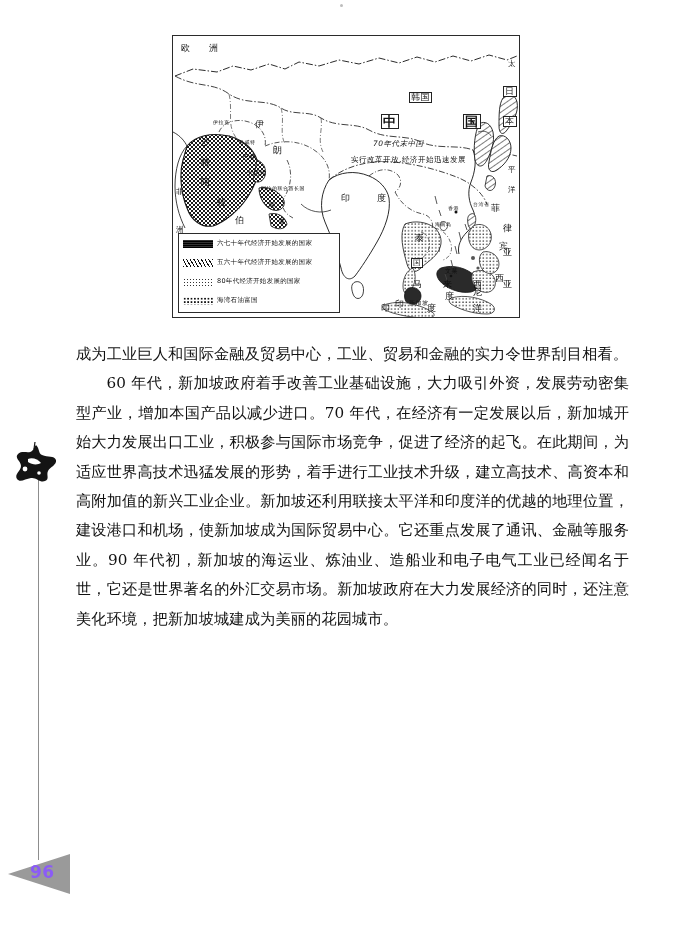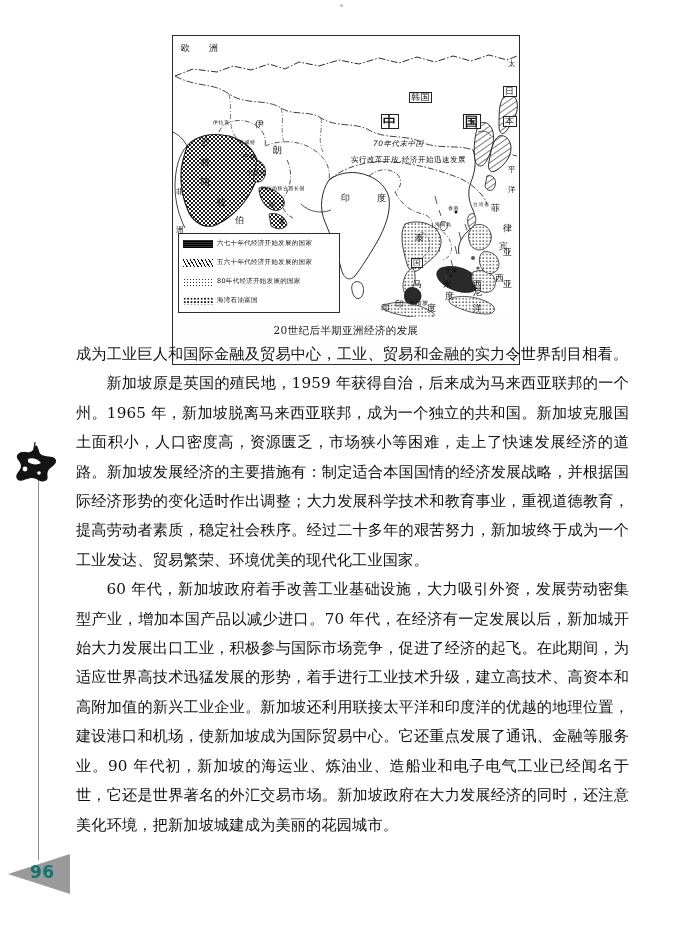--- a/index.html
+++ b/index.html
@@ -7,21 +7,21 @@
     width:691px;height:938px;
     background:#ffffff;
     font-family:"DejaVu Serif","Liberation Serif",serif;
     color:#1a1a1a;
     position:relative;
     overflow:hidden;
   }
   .page{position:absolute;inset:0;}
 
   
-  .figure{position:absolute;left:172px;top:35px;width:348px;height:330px;}
+  .figure{position:absolute;left:172px;top:35px;width:348px;height:283px;}
   .map-frame{
     position:absolute;inset:0;
     border:1px solid #2b2b2b;
     background:#fefefe;
     overflow:hidden;
   }
   .map-svg{position:absolute;left:0;top:0;}
 
   .mlabel{
     position:absolute;
@@ -102,21 +102,21 @@
   }
   .ornament{
     position:absolute;left:10px;top:441px;width:50px;height:44px;
   }
   .pagenum-wrap{
     position:absolute;left:4px;top:852px;width:78px;height:46px;
   }
   .pagenum{
     position:absolute;left:26px;top:10px;
     font-family:"DejaVu Sans","Liberation Sans",sans-serif;
-    font-size:17px;font-weight:bold;color:#0f766e;letter-spacing:0.5px;
+    font-size:17px;font-weight:bold;color:#8b5cf6;letter-spacing:0.5px;
   }
   .topdot{
     position:absolute;left:340px;top:4px;width:3px;height:3px;
     background:#bdbdbd;border-radius:50%;
   }
 </style>
 </head>
 <body>
 
 <div class="page">
@@ -311,25 +311,23 @@
         </div>
         <div class="legend-row">
           <span class="sw sw-dot2"></span>
           <span class="legend-text">海湾石油富国</span>
         </div>
       </div>
 
     </div>
   </div>
 
-  <div class="caption">20世纪后半期亚洲经济的发展</div>
 
   <div class="body-col">
     <p class="para">成为工业巨人和国际金融及贸易中心，工业、贸易和金融的实力令世界刮目相看。</p>
-    <p class="para indent">新加坡原是英国的殖民地，1959 年获得自治，后来成为马来西亚联邦的一个州。1965 年，新加坡脱离马来西亚联邦，成为一个独立的共和国。新加坡克服国土面积小，人口密度高，资源匮乏，市场狭小等困难，走上了快速发展经济的道路。新加坡发展经济的主要措施有：制定适合本国国情的经济发展战略，并根据国际经济形势的变化适时作出调整；大力发展科学技术和教育事业，重视道德教育，提高劳动者素质，稳定社会秩序。经过二十多年的艰苦努力，新加坡终于成为一个工业发达、贸易繁荣、环境优美的现代化工业国家。</p>
     <p class="para indent">60 年代，新加坡政府着手改善工业基础设施，大力吸引外资，发展劳动密集型产业，增加本国产品以减少进口。70 年代，在经济有一定发展以后，新加城开始大力发展出口工业，积极参与国际市场竞争，促进了经济的起飞。在此期间，为适应世界高技术迅猛发展的形势，着手进行工业技术升级，建立高技术、高资本和高附加值的新兴工业企业。新加坡还利用联接太平洋和印度洋的优越的地理位置，建设港口和机场，使新加坡成为国际贸易中心。它还重点发展了通讯、金融等服务业。90 年代初，新加坡的海运业、炼油业、造船业和电子电气工业已经闻名于世，它还是世界著名的外汇交易市场。新加坡政府在大力发展经济的同时，还注意美化环境，把新加坡城建成为美丽的花园城市。</p>
   </div>
 
   <div class="side-rule"></div>
 
   <svg class="ornament" viewBox="0 0 50 44" xmlns="http://www.w3.org/2000/svg">
     <path d="M26,4 C30,8 28,12 32,14 C38,17 44,14 46,19 C47,24 40,26 38,30
              C36,34 40,38 35,40 C30,42 26,36 21,37 C15,38 10,42 7,38
              C4,33 11,30 11,25 C11,20 4,17 8,13 C12,9 19,13 22,10 C24,8 24,6 26,4 Z" fill="#141414"></path>
     <path d="M18,18 C22,16 28,18 31,22 C28,24 22,24 18,21 Z" fill="#ffffff"></path>

